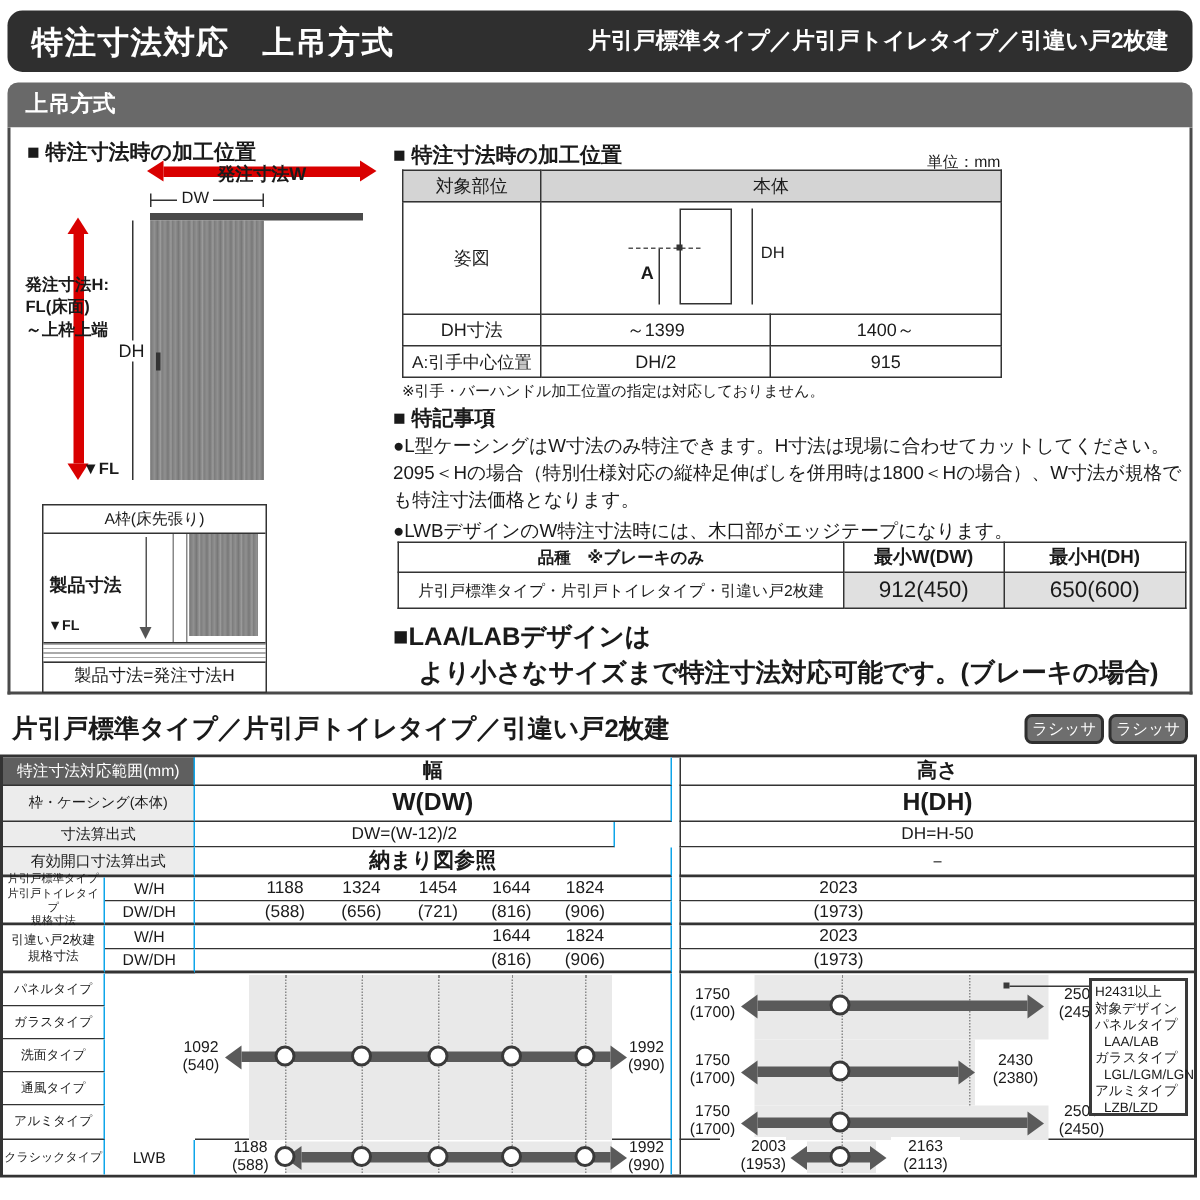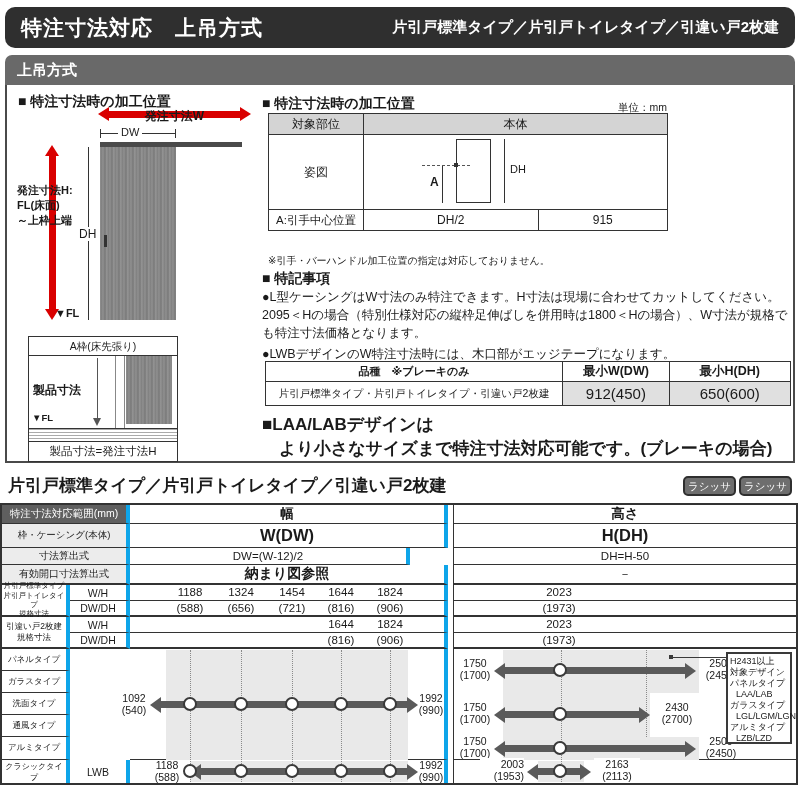--- a/index.html
+++ b/index.html
@@ -27,21 +27,21 @@
   .tri{position:absolute;width:0;height:0;}
   .rtl{border-top:7px solid transparent;border-bottom:7px solid transparent;border-right:11px solid #d90000;}
   .rtr{border-top:7px solid transparent;border-bottom:7px solid transparent;border-left:11px solid #d90000;}
   .rtu{border-left:7px solid transparent;border-right:7px solid transparent;border-bottom:11px solid #d90000;}
   .rtd{border-left:7px solid transparent;border-right:7px solid transparent;border-top:11px solid #d90000;}
   table{border-collapse:collapse;}
   td{border:1px solid #333;padding:0;text-align:center;vertical-align:middle;}
   .th{background:#d4d4d4;}
   
   #bt{left:2px;top:505px;width:794px;height:278px;outline:2px solid #333;background:#fff;}
-  .cell{position:absolute;box-sizing:border-box;border-right:4px solid #0ea5e9;border-bottom:1px solid #333;
+  .cell{position:absolute;box-sizing:border-box;border-right:1px solid #0ea5e9;border-bottom:1px solid #333;
         display:flex;align-items:center;justify-content:center;background:#fff;text-align:center;}
   .thickB{border-bottom-width:2px;}
   .noB{border-bottom:none;}
   .noR{border-right:none;}
   .zL{border-left:1px solid #333;}
   .lab{background:#ececec;}
   .dark{background:#5f5f5f;color:#fff;}
   .dot{position:absolute;width:0;border-left:1px dotted #8a8a8a;}
   .shade{position:absolute;background:#e9e9e9;}
   .hbar{position:absolute;height:7px;background:#5a5a5a;}
@@ -131,20 +131,25 @@
               <div class="abs" style="left:92px;top:4px;width:35px;height:64px;border:1.5px solid #333;box-sizing:border-box;"></div>
               <div class="vl" style="left:140px;top:4px;height:64px;"></div>
               <div class="abs" style="left:146px;top:28px;font-size:11px;">DH</div>
               <div class="vl" style="left:78px;top:31px;height:37px;"></div>
               <div class="abs b" style="left:66px;top:40px;font-size:12px;">A</div>
               <div class="abs" style="left:58px;top:30px;width:48px;border-top:1px dashed #555;"></div>
               <div class="abs" style="left:90px;top:28px;width:4px;height:4px;background:#333;"></div>
             </div>
           </td>
         </tr>
+        <tr style="height:21px;font-size:12px;">
+          <td>DH寸法</td>
+          <td style="width:152px;">～1399</td>
+          <td style="width:153px;">1400～</td>
+        </tr>
         <tr style="height:21px;font-size:12px;padding-left:19px;">
           <td style="font-size:11.5px;">A:引手中心位置</td>
           <td>DH/2</td>
           <td>915</td>
         </tr>
       </tbody>
         </table>
 
       <div class="abs" style="left:263px;top:167px;font-size:10px;">※引手・バーハンドル加工位置の指定は対応しておりません。</div>
 
@@ -312,21 +317,21 @@
 
     <div class="hbar" style="left:503px;top:206px;width:134px;"></div>
     <div class="tri gtl" style="left:492px;top:202px;"></div>
     <div class="tri gtr" style="left:637px;top:202px;"></div>
     <div class="rng" style="left:454px;top:196px;width:38px;">
       <span>1750</span>
       <span>(1700)</span>
     </div>
     <div class="rng" style="left:652px;top:196px;width:46px;">
       <span>2430</span>
-      <span>(2700)</span>
+      <span>(2380)</span>
     </div>
     <div class="circ" style="left:551px;top:202px;"></div>
 
     <div class="hbar" style="left:503px;top:240px;width:180px;"></div>
     <div class="tri gtl" style="left:492px;top:236px;"></div>
     <div class="tri gtr" style="left:683px;top:236px;"></div>
     <div class="rng" style="left:454px;top:230px;width:38px;">
       <span>1750</span>
       <span>(1700)</span>
     </div>

